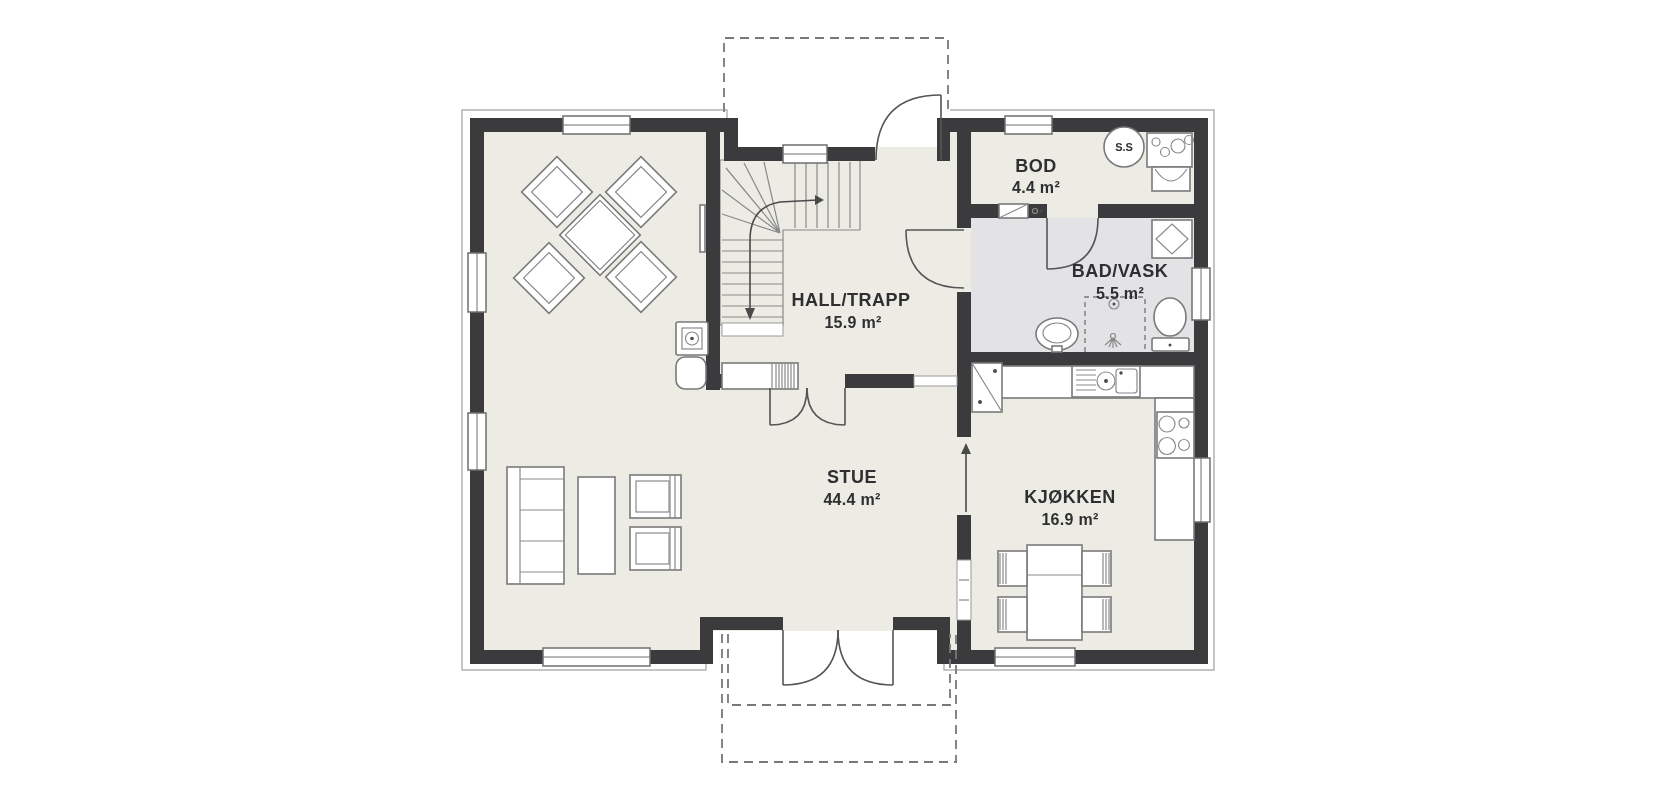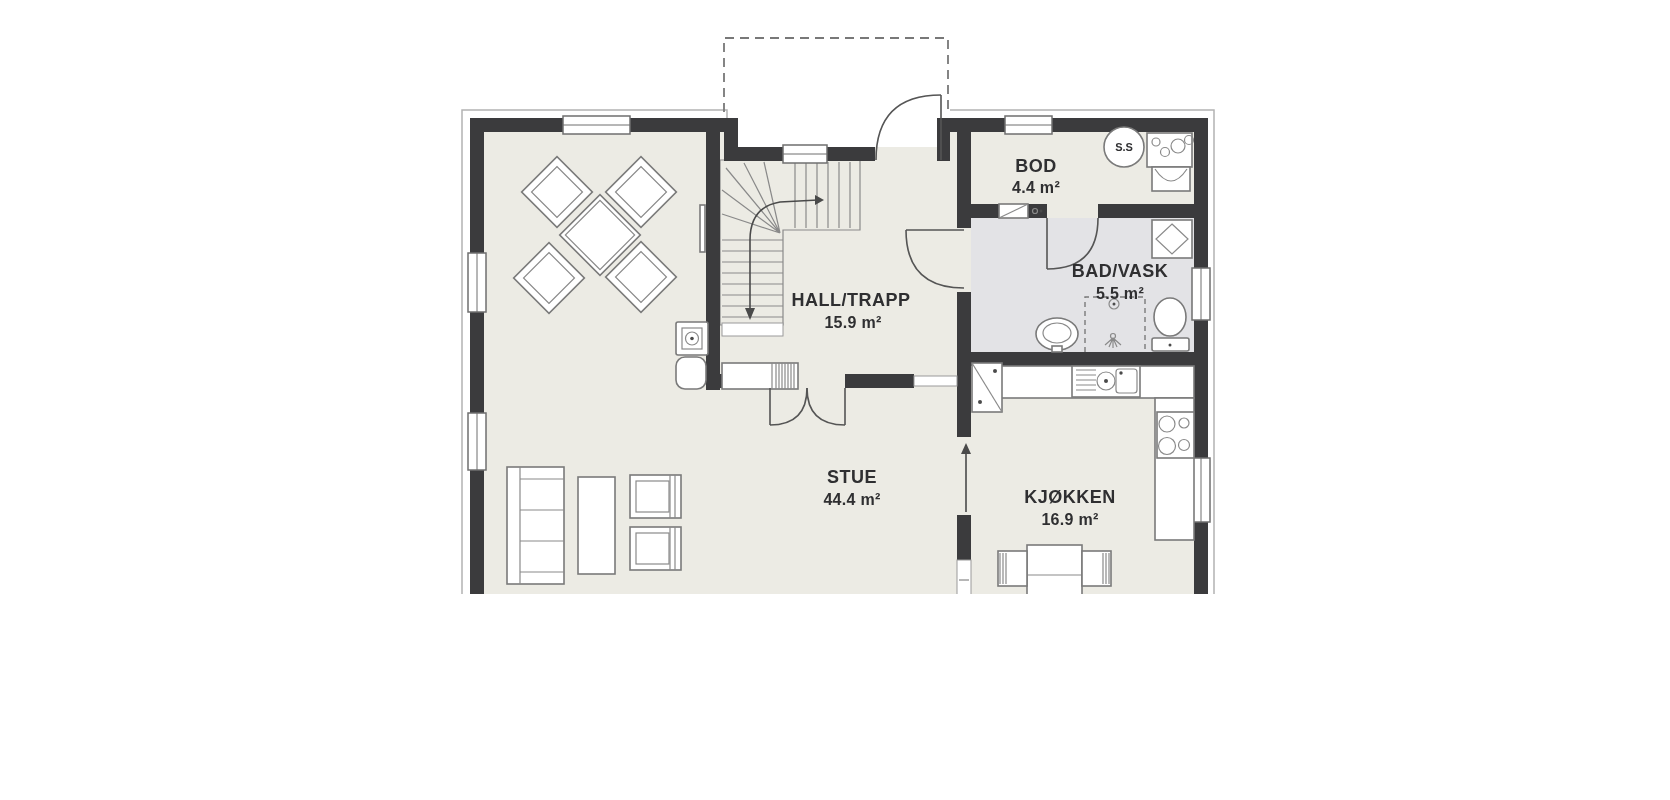--- a/index.html
+++ b/index.html
@@ -1,16 +1,16 @@
 <!DOCTYPE html>
 <html><head>
 <meta charset="utf-8">
 <style>
   html,body{margin:0;padding:0;background:#ffffff;}
-  .stage{position:relative;width:1670px;height:594px;background:#fff;overflow:hidden;
+  .stage{position:relative;width:1670px;height:800px;background:#fff;overflow:hidden;
          font-family:"Liberation Sans",sans-serif;border-radius:14px;}
   svg{position:absolute;left:0;top:0;}
   .outline{fill:none;stroke:#b3b3b3;stroke-width:1.5;}
   .floor{fill:#ecebe4;}
   .ext{fill:#ffffff;}
   .bath{fill:#e3e3e6;}
   .wall{fill:#3b3b3d;}
   .win{fill:#ffffff;stroke:#6f6f6f;stroke-width:1.5;}
   .lnw{stroke:#6f6f6f;stroke-width:1;fill:none;}
   .fx{fill:#ffffff;stroke:#7a7a7a;stroke-width:1.6;}

